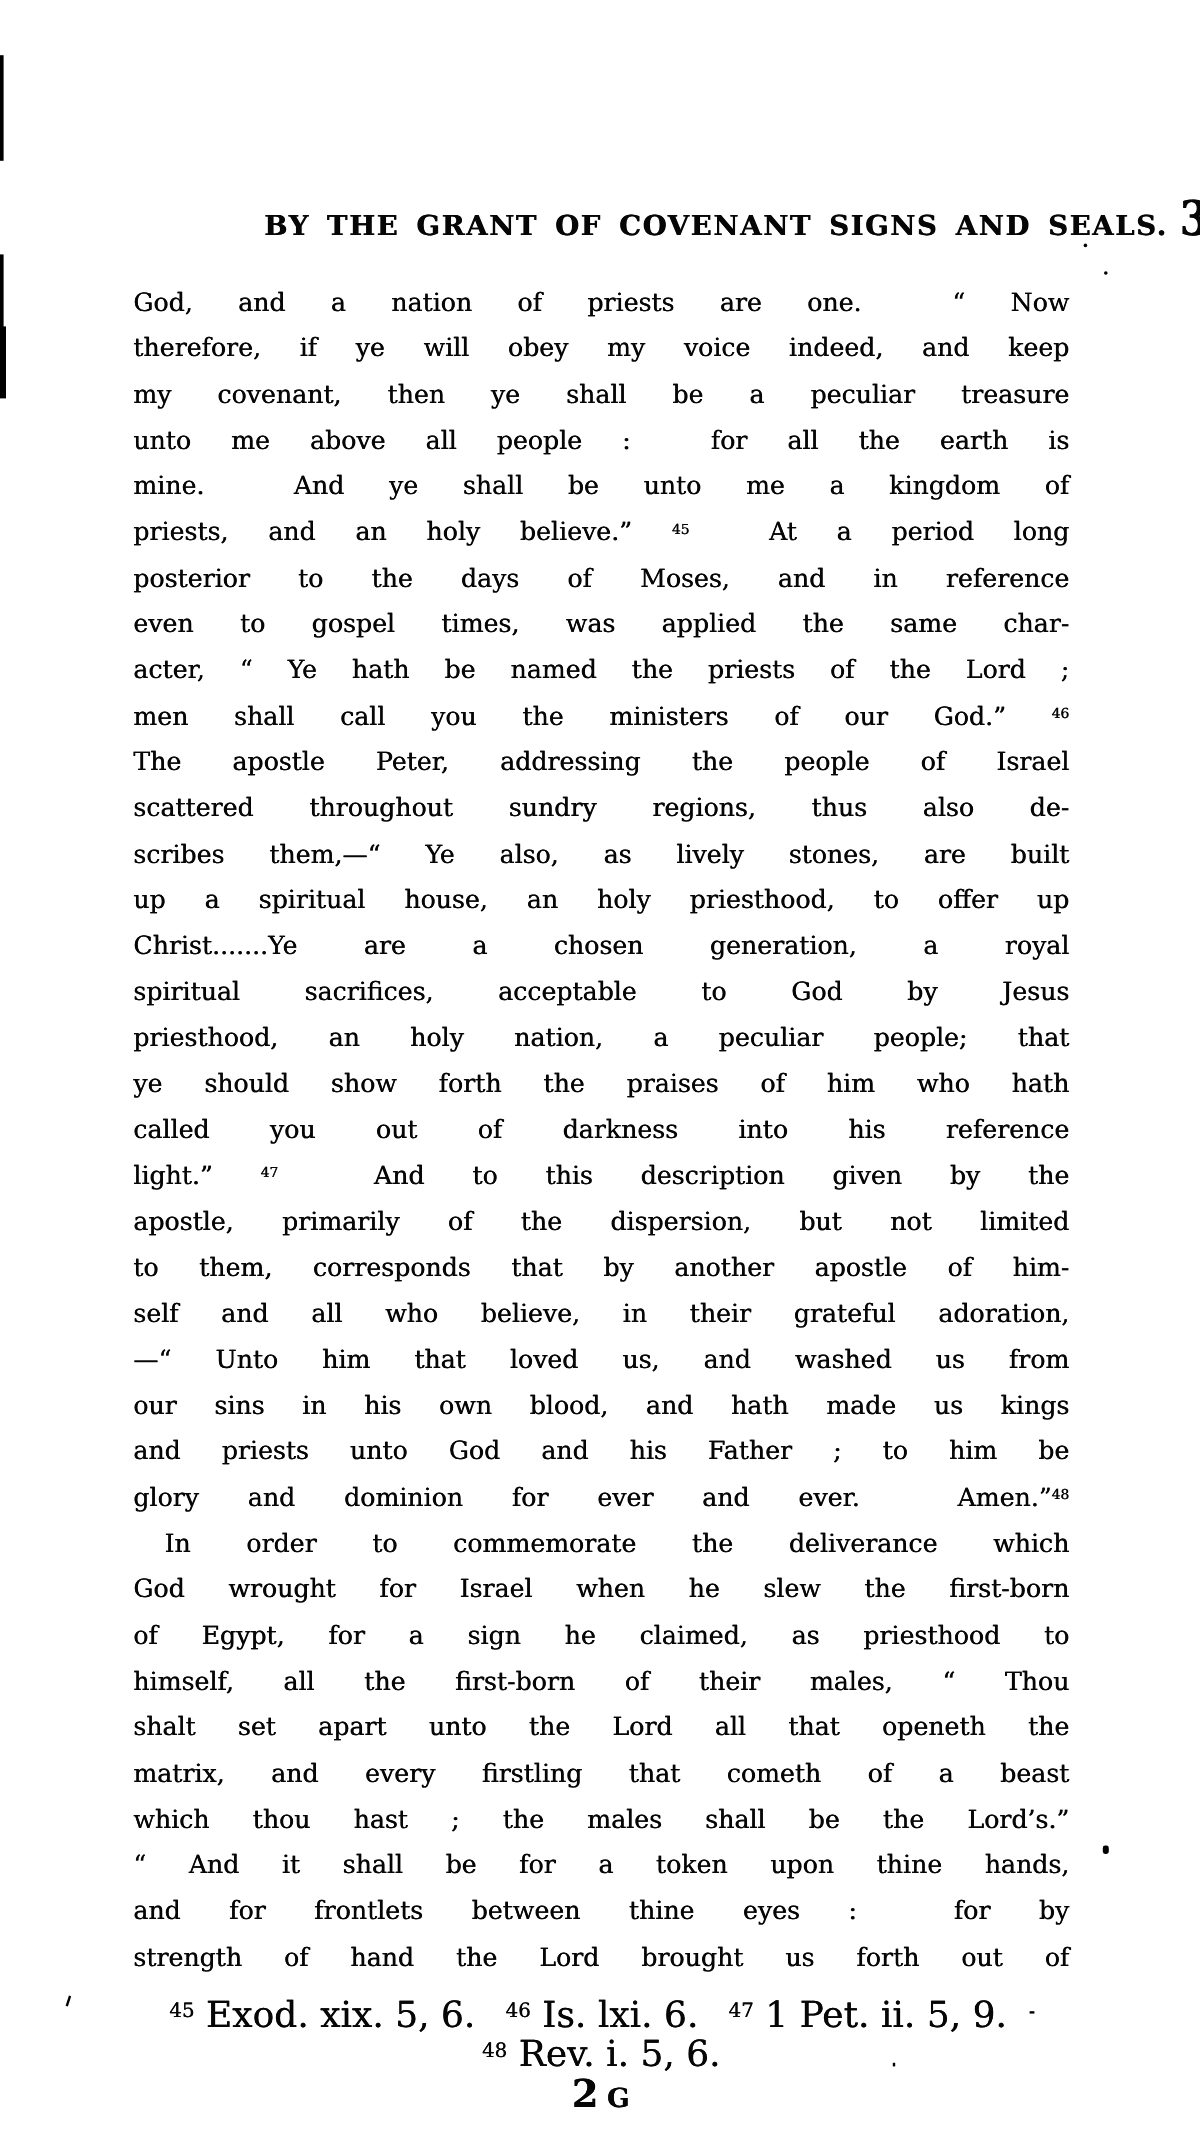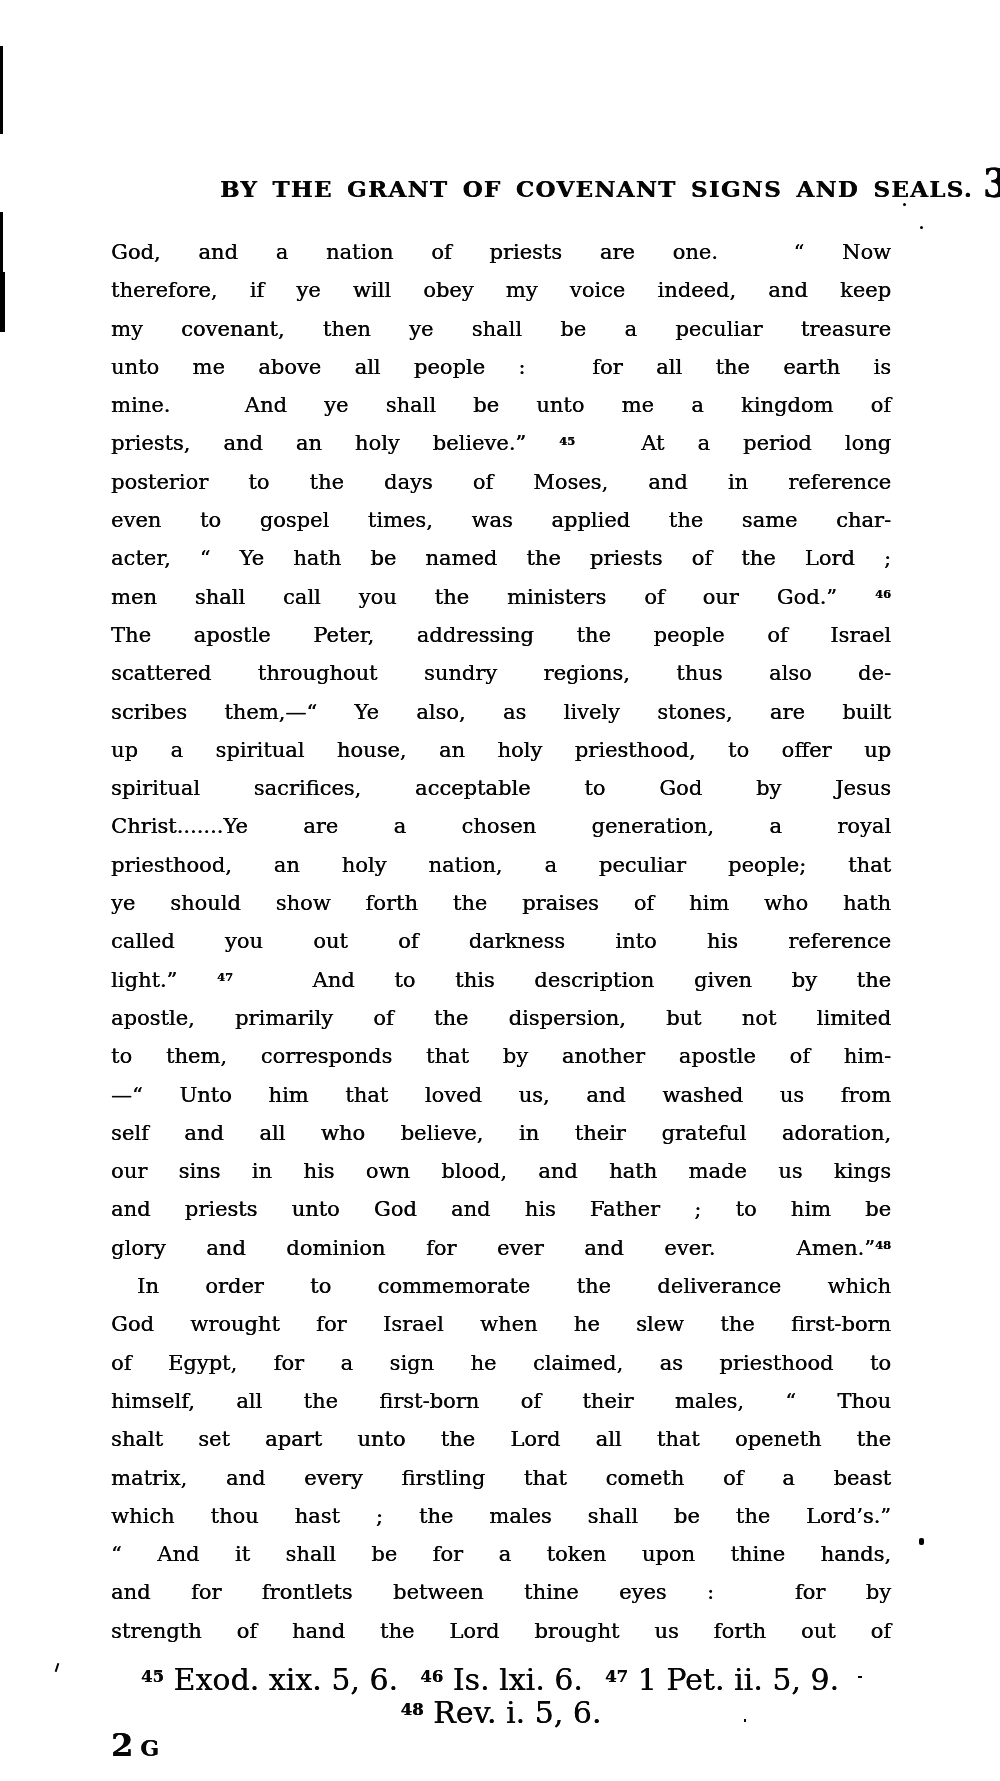--- a/index.html
+++ b/index.html
@@ -33,37 +33,37 @@
     position:absolute;top:233px;left:111px;width:780px;
     font-size:21px;line-height:38.3px;
     text-shadow:0.35px 0 0 currentColor;
   }
   .line{
     text-align:justify;text-align-last:justify;
     white-space:normal;height:38.3px;overflow:visible;
   }
   .line.indent{padding-left:26px;}
   .line sup,.fn-row sup{
-    font-size:0.55em;font-weight:bold;
+    font-size:0.55em;font-weight:normal;
     position:relative;top:-0.5em;vertical-align:baseline;line-height:0;
   }
 
   
   .footnotes{
     position:absolute;top:1663px;left:111px;width:780px;
     font-size:30px;line-height:33px;
     text-shadow:0.3px 0 0 currentColor;
   }
   .fn-row{display:flex;justify-content:space-between;padding:0 52px 0 30px;white-space:nowrap;}
   .fn-row.fn-center{justify-content:center;padding:0;align-items:center;}
 
   
   .signature{
     position:absolute;top:1729px;left:111px;width:780px;
-    white-space:nowrap;
+    text-align:center;white-space:nowrap;
     text-shadow:0.3px 0 0 currentColor;
   }
   .sig-num{font-size:32px;font-weight:bold;line-height:1;}
   .sig-letter{font-size:22px;font-weight:bold;letter-spacing:1px;margin-left:7px;}
 
   
   .artifact{position:absolute;background:#000;}
   .bar1{left:0;top:46px;width:3px;height:88px;}
   .bar2a{left:0;top:212px;width:3px;height:66px;}
   .bar2b{left:0;top:272px;width:5px;height:60px;}
@@ -92,30 +92,30 @@
       <div class="line"><span>mine.&nbsp;&nbsp;And ye shall be unto me a kingdom of</span></div>
       <div class="line"><span>priests, and an holy believe.” </span><sup>45</sup><span>&nbsp;&nbsp;At a period long</span></div>
       <div class="line"><span>posterior to the days of Moses, and in reference</span></div>
       <div class="line"><span>even to gospel times, was applied the same char-</span></div>
       <div class="line"><span>acter, “ Ye hath be named the priests of the Lord ;</span></div>
       <div class="line"><span>men shall call you the ministers of our God.” </span><sup>46</sup></div>
       <div class="line"><span>The apostle Peter, addressing the people of Israel</span></div>
       <div class="line"><span>scattered throughout sundry regions, thus also de-</span></div>
       <div class="line"><span>scribes them,—“ Ye also, as lively stones, are built</span></div>
       <div class="line"><span>up a spiritual house, an holy priesthood, to offer up</span></div>
+      <div class="line"><span>Christ.......Ye are a chosen generation, a royal</span></div>
       <div class="line"><span>spiritual sacrifices, acceptable to God by Jesus</span></div>
-      <div class="line"><span>Christ.......Ye are a chosen generation, a royal</span></div>
       <div class="line"><span>priesthood, an holy nation, a peculiar people; that</span></div>
       <div class="line"><span>ye should show forth the praises of him who hath</span></div>
       <div class="line"><span>called you out of darkness into his reference</span></div>
       <div class="line"><span>light.” </span><sup>47</sup><span>&nbsp;&nbsp;And to this description given by the</span></div>
       <div class="line"><span>apostle, primarily of the dispersion, but not limited</span></div>
       <div class="line"><span>to them, corresponds that by another apostle of him-</span></div>
+      <div class="line"><span>self and all who believe, in their grateful adoration,</span></div>
       <div class="line"><span>—“ Unto him that loved us, and washed us from</span></div>
-      <div class="line"><span>self and all who believe, in their grateful adoration,</span></div>
       <div class="line"><span>our sins in his own blood, and hath made us kings</span></div>
       <div class="line"><span>and priests unto God and his Father ; to him be</span></div>
       <div class="line"><span>glory and dominion for ever and ever.&nbsp;&nbsp;Amen.”</span><sup>48</sup></div>
       <div class="line indent"><span>In order to commemorate the deliverance which</span></div>
       <div class="line"><span>God wrought for Israel when he slew the first-born</span></div>
       <div class="line"><span>of Egypt, for a sign he claimed, as priesthood to</span></div>
       <div class="line"><span>himself, all the first-born of their males, “ Thou</span></div>
       <div class="line"><span>shalt set apart unto the Lord all that openeth the</span></div>
       <div class="line"><span>matrix, and every firstling that cometh of a beast</span></div>
       <div class="line"><span>which thou hast ; the males shall be the Lord’s.”</span></div>

